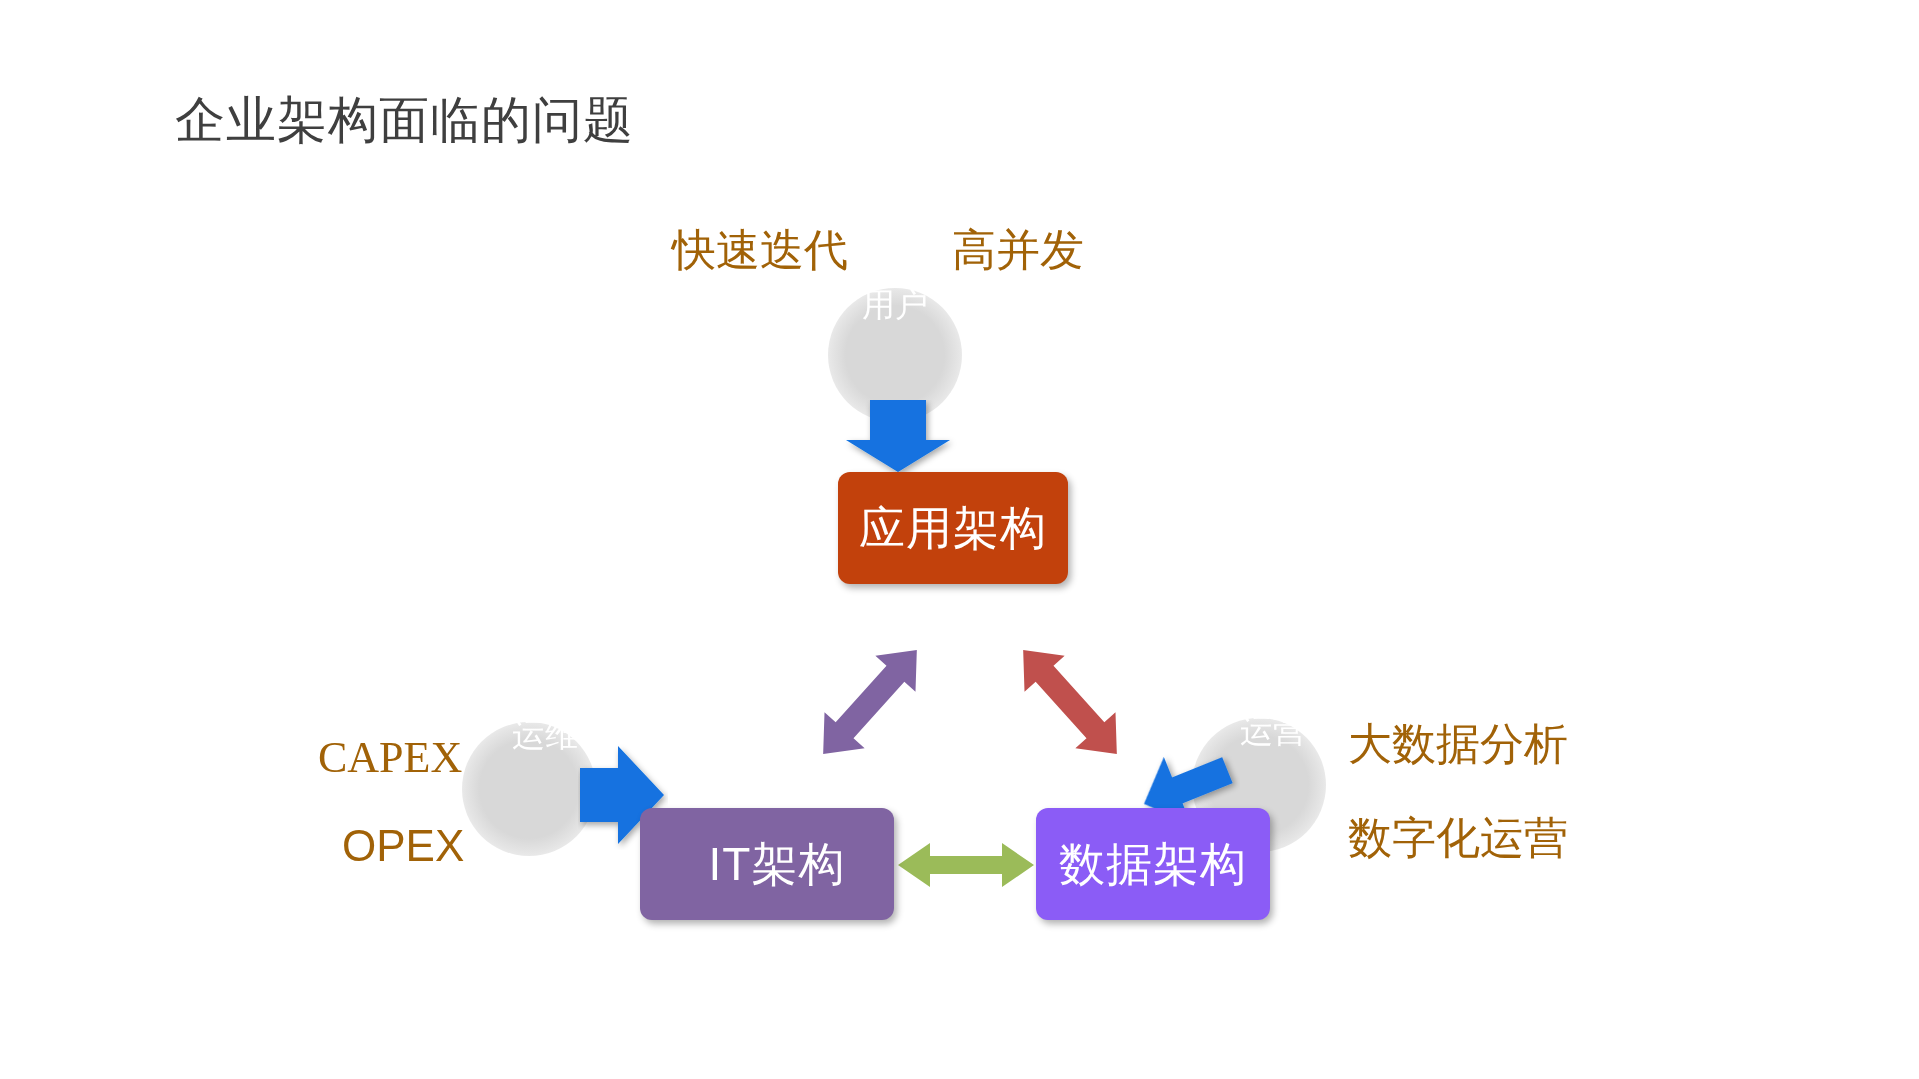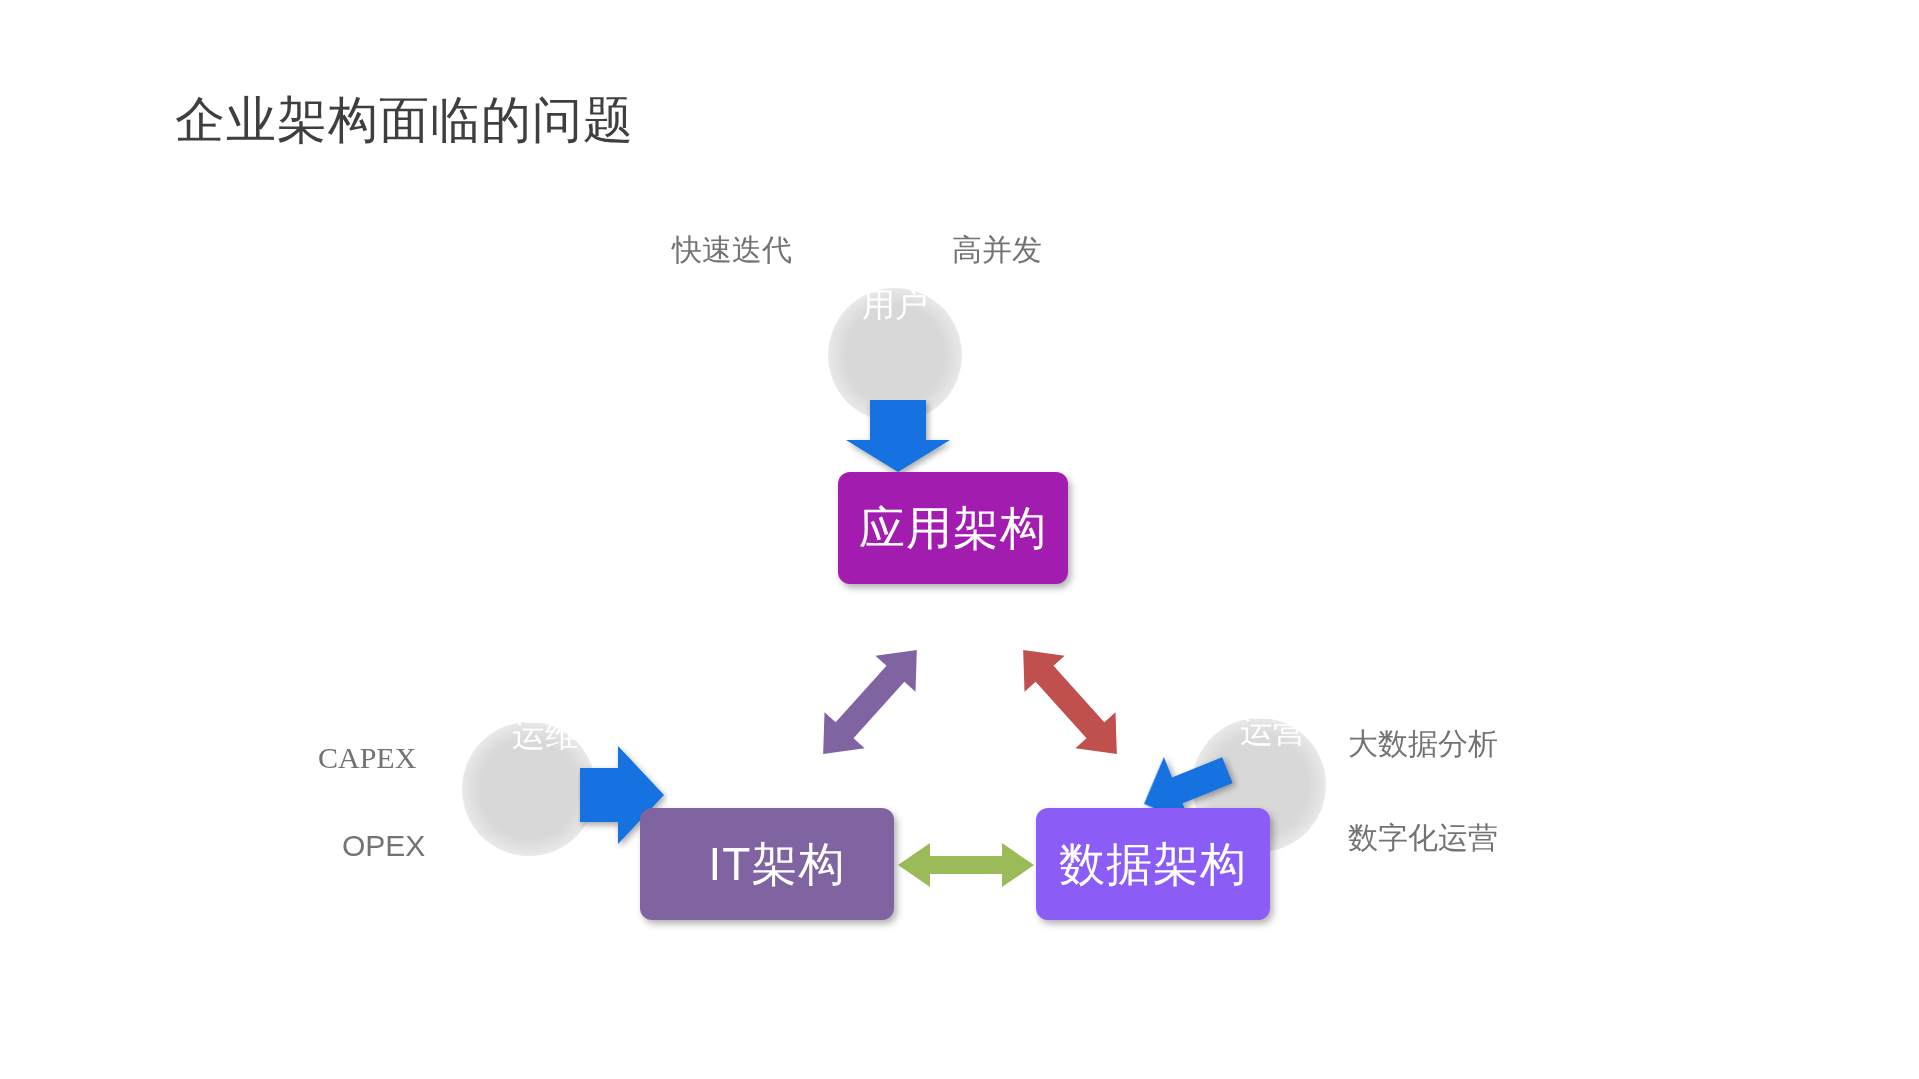--- a/index.html
+++ b/index.html
@@ -28,22 +28,22 @@
     line-height: 60px;
     color: #3f3f3f;
     letter-spacing: 1px;
     white-space: nowrap;
     font-weight: 400;
   }
 
   
   .gray-label {
     position: absolute;
-    color: #737373;
-    font-size: 30px;
+    color: #a16207;
+    font-size: 44px;
     line-height: 52px;
     white-space: nowrap;
     font-weight: 400;
   }
   #lbl-fast     { left: 672px;  top: 224px; }
   #lbl-conc     { left: 952px;  top: 224px; }
   #lbl-capex    { left: 318px;  top: 732px; font-family: Liberation Serif, serif; }
   #lbl-opex     { left: 342px;  top: 820px; }
   #lbl-bigdata  { left: 1348px; top: 718px; }
   #lbl-digitalop{ left: 1348px; top: 812px; }
@@ -86,21 +86,21 @@
     box-shadow: 3px 4px 7px rgba(0,0,0,0.30);
   }
   .arch-box span {
     color: #ffffff;
     font-size: 46px;
     line-height: 54px;
     white-space: nowrap;
     font-weight: 400;
     letter-spacing: 1px;
   }
-  #box-app  { left: 838px;  top: 472px; width: 230px; height: 112px; background: #a21caf; text-align: center; }
+  #box-app  { left: 838px;  top: 472px; width: 230px; height: 112px; background: #c2410c; text-align: center; }
   #box-it   { left: 640px;  top: 808px; width: 234px; height: 112px; background: #8064a2; padding-left: 20px; }
   #box-data { left: 1036px; top: 808px; width: 234px; height: 112px; background: #8b5cf6; }
 
   
   .arrow-svg {
     position: absolute;
     pointer-events: none;
   }
   #svg-arrow-down  { left: 828px;  top: 400px;  width: 140px; height: 80px; }
   #svg-arrow-purple{ left: 800px;  top: 630px;  width: 140px; height: 145px; }

